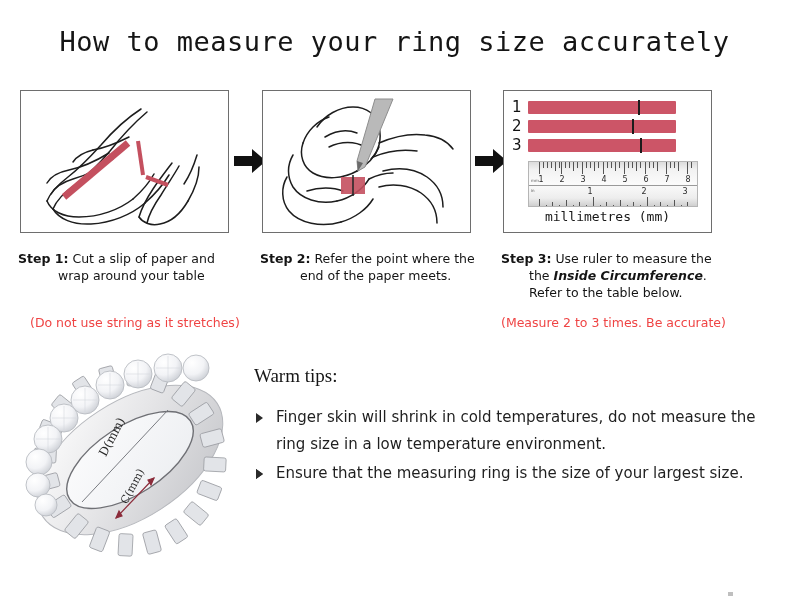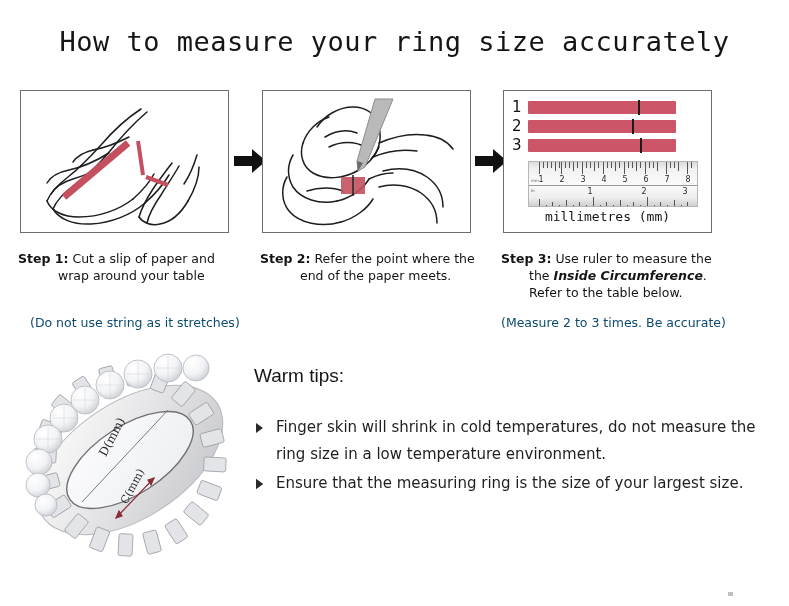--- a/index.html
+++ b/index.html
@@ -165,38 +165,38 @@
   .caption b { font-weight: bold; font-style: italic; }
 
   .cap-1 { left: 18px; top: 250px; width: 220px; }
   .cap-2 { left: 260px; top: 250px; width: 222px; }
   .cap-3 { left: 501px; top: 250px; width: 240px; }
 
   .note {
     position: absolute;
     font-family: "DejaVu Sans", sans-serif;
     font-size: 12.5px;
-    color: #0c4a6e;
+    color: #ef4444;
     white-space: nowrap;
   }
   .note-1 { left: 30px; top: 315px; }
   .note-3 { left: 501px; top: 315px; }
 
   
   .tips {
     position: absolute;
     left: 254px;
     top: 365px;
     width: 512px;
   }
   .tips-heading {
-    font-family: Liberation Sans, sans-serif;
+    font-family: Liberation Serif, serif;
     font-size: 19px;
     color: #161616;
-    margin-bottom: 27px;
+    margin-bottom: 17px;
   }
   .tip {
     position: relative;
     padding-left: 22px;
     font-family: "DejaVu Sans", sans-serif;
     font-size: 15px;
     line-height: 27px;
     color: #1f1f1f;
     margin-bottom: 2px;
   }

